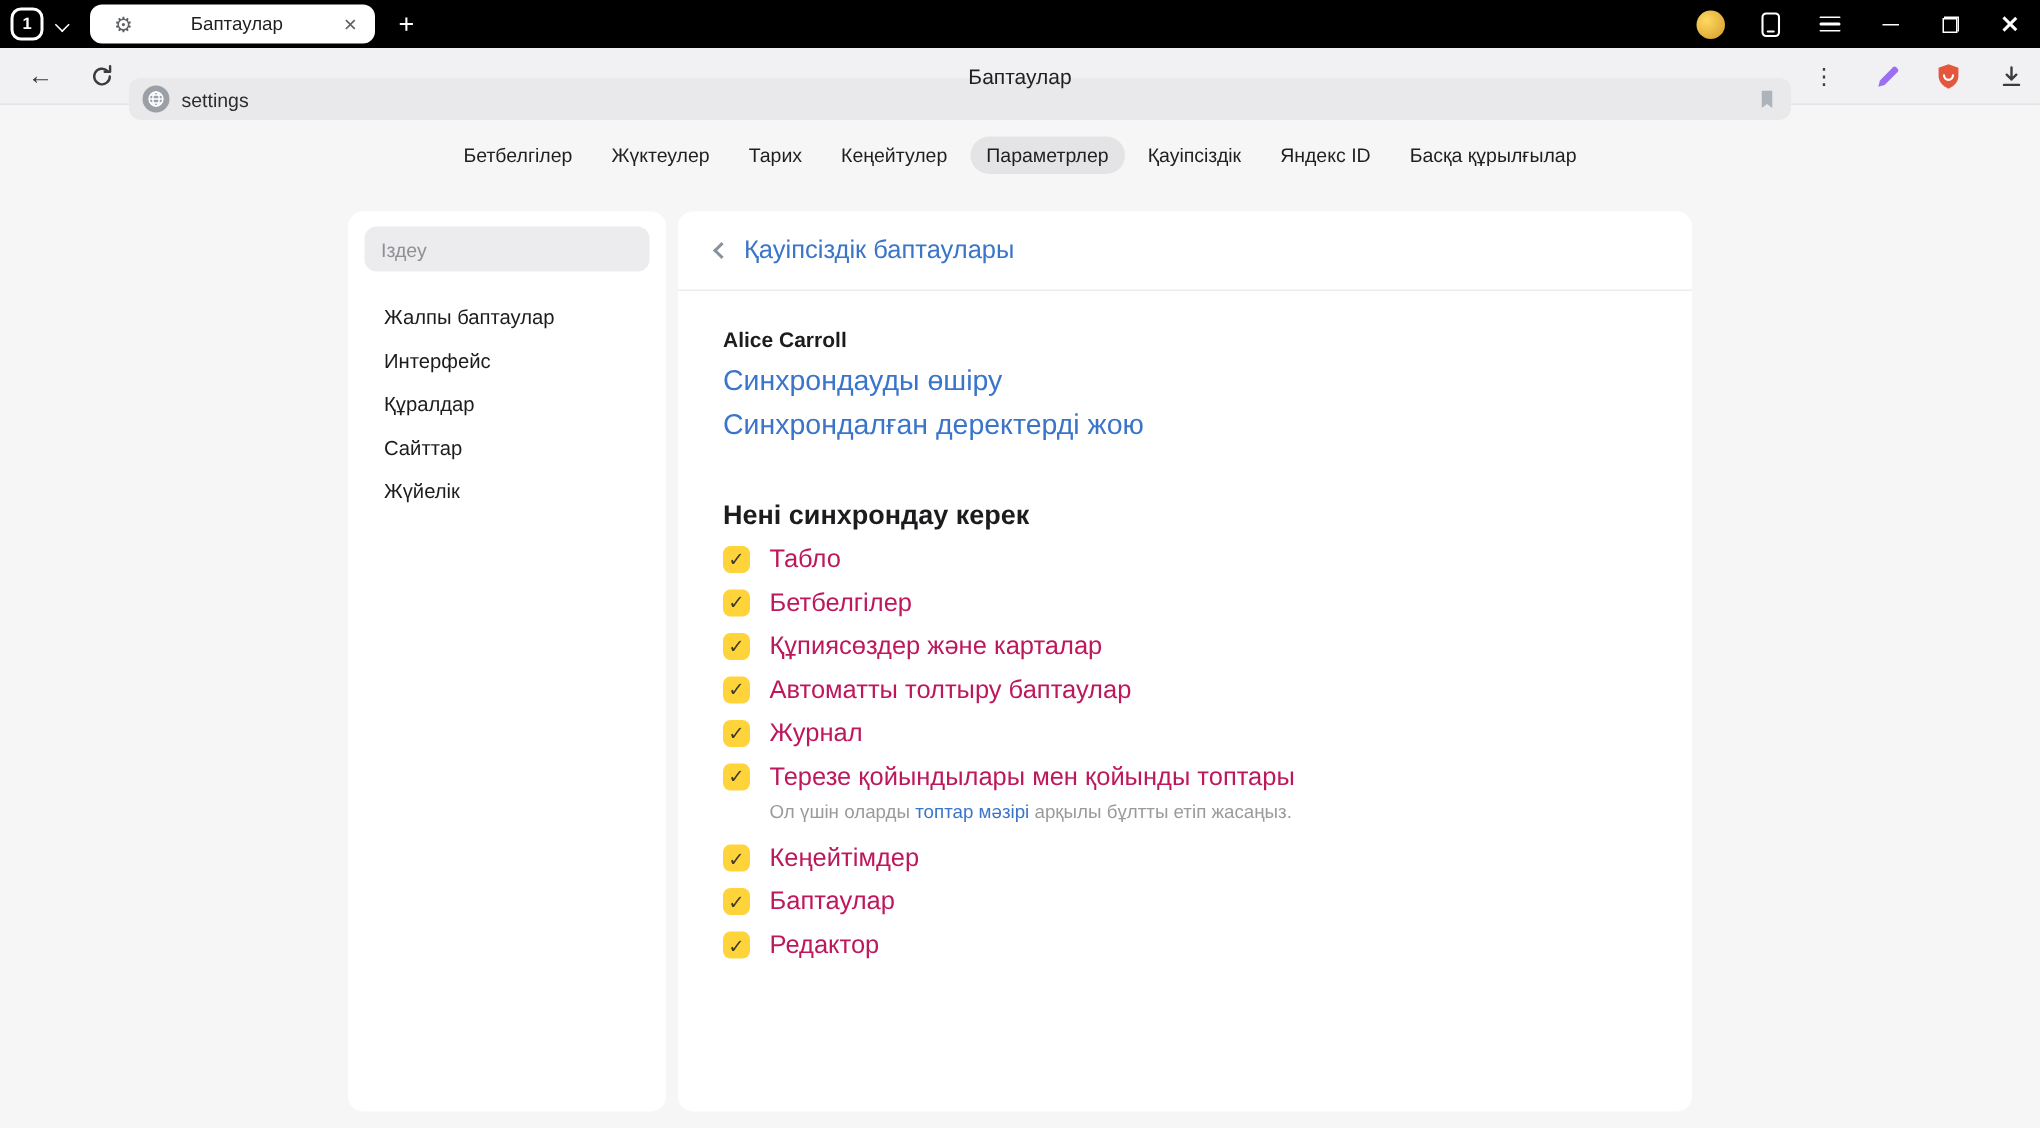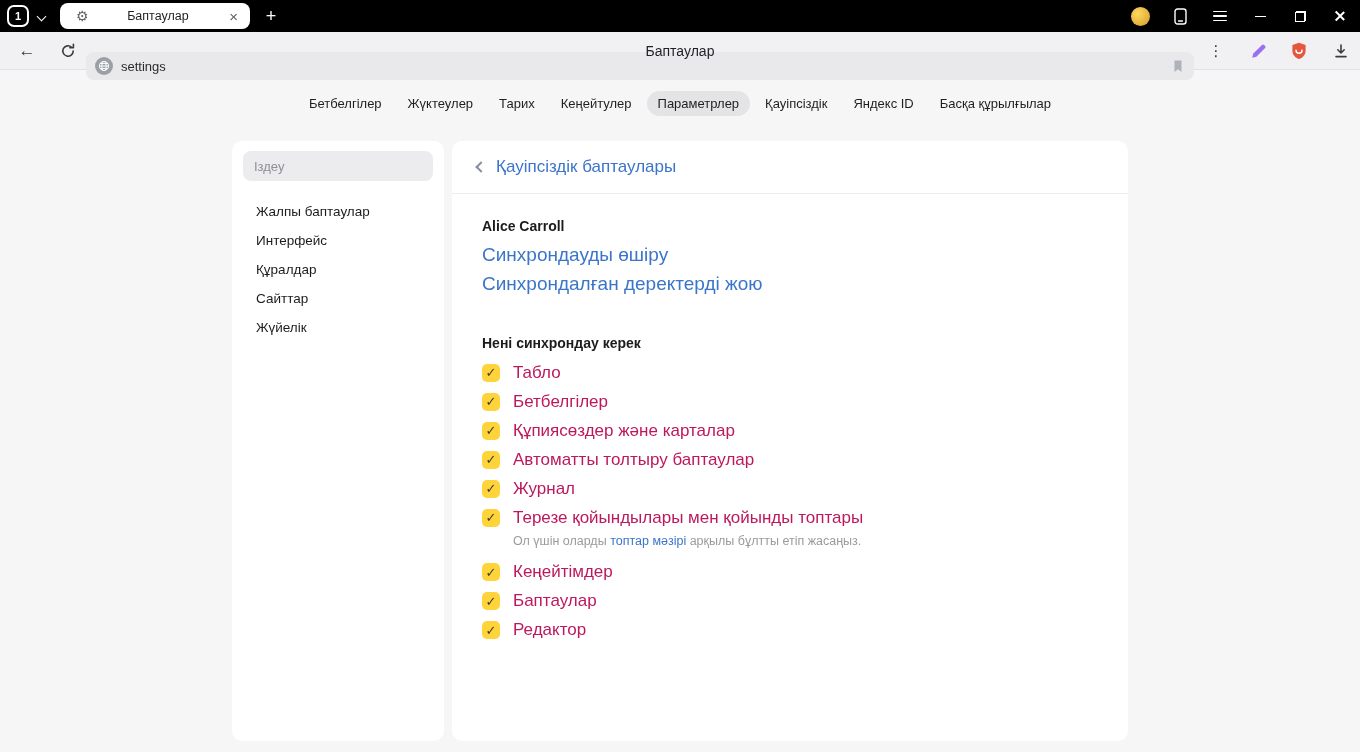--- a/index.html
+++ b/index.html
@@ -76,21 +76,21 @@
   .main-card { width: 676px; display: flex; flex-direction: column; }
   .main-header { height: 52px; display: flex; align-items: center; padding: 0 16px; }
   .back-chevron-btn { width: 22px; height: 22px; display: flex; align-items: center; justify-content: center; }
   .chev-left { width: 8px; height: 8px; border-left: 2px solid #87909d; border-bottom: 2px solid #87909d;
     transform: rotate(45deg); margin-left: 3px; }
   .main-title { font-size: 17px; font-weight: 400; color: #3b75c9; margin-left: 6px; }
   .divider { height: 1px; background: #ececee; }
   .main-body { padding: 22px 30px 0; }
   .account-name { font-size: 14px; font-weight: bold; color: #1c1c1e; line-height: 20px; }
   .link-row { margin-top: 9px; font-size: 19px; color: #3b75c9; line-height: 20px; width: fit-content; cursor: default; }
-  .section-heading { margin-top: 39px; font-size: 14px; font-weight: bold; color: #1c1c1e; line-height: 20px; }
+  .section-heading { margin-top: 39px; font-size: 18px; font-weight: bold; color: #1c1c1e; line-height: 20px; }
   .cb-list { margin-top: 5px; }
   .cb-row { height: 29px; display: flex; align-items: center; gap: 13px; }
   .checkbox { width: 18px; height: 18px; border-radius: 5px; background: #e4e4e6; flex: none;
     display: flex; align-items: center; justify-content: center; }
   .checkbox.checked { background: #ffd43b; }
   .checkbox .check { display: none; font-size: 13px; font-weight: bold; color: #3e3a2c; line-height: 1; }
   .checkbox.checked .check { display: block; }
   .cb-label { font-size: 17px; color: #be185d; }
   .cb-desc { margin: 1px 0 8px 31px; font-size: 12.5px; color: #9b9b9e; line-height: 16.5px; }
   .desc-link { color: #3b75c9; }

